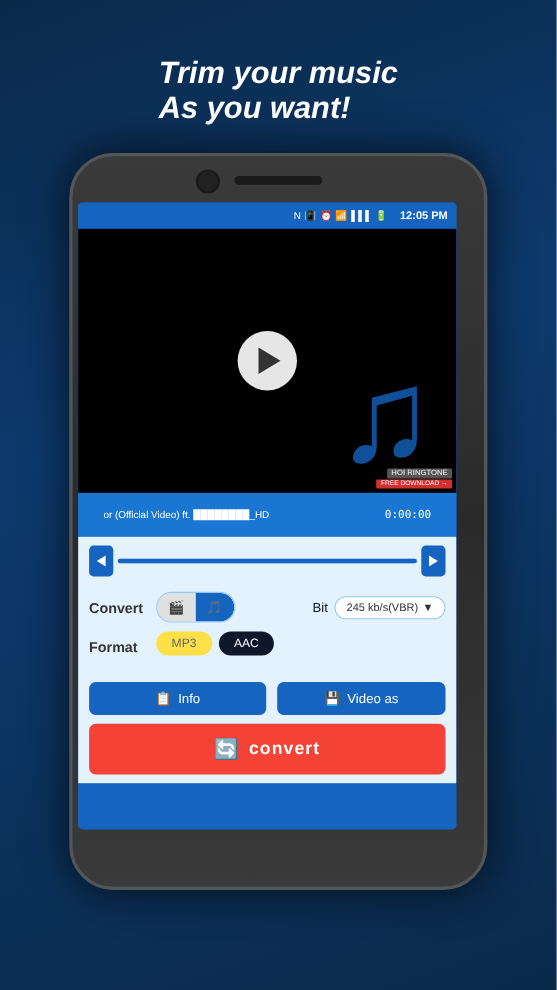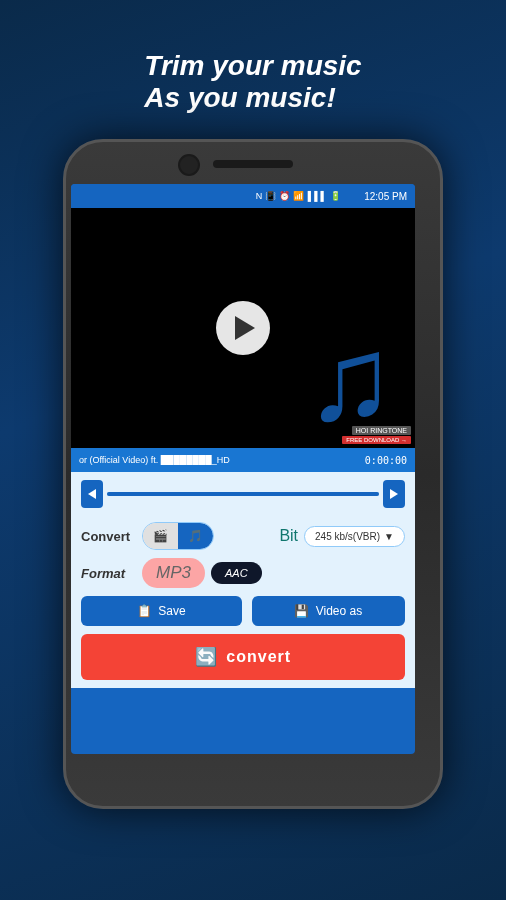--- a/index.html
+++ b/index.html
@@ -111,22 +111,22 @@
     }
 
     .status-icon {
       color: white;
       font-size: 9px;
     }
 
     .status-time {
       color: white;
       font-size: 10px;
-      font-weight: normal;
-      margin-left: 20px;
+      font-weight: bold;
+      margin-left: 8px;
     }
 
     
     .music-thumb {
       width: 100%;
       height: 240px;
       background: #000;
       position: relative;
       display: flex;
       align-items: center;
@@ -189,26 +189,26 @@
       color: white;
       font-size: 6px;
       padding: 1px 4px;
       border-radius: 1px;
       margin-top: 1px;
     }
 
     
     .now-playing {
       width: 100%;
-      height: 24px;
+      height: 40px;
       background: #1976d2;
       display: flex;
       align-items: center;
       justify-content: flex-end;
-      padding: 0 8px;
+      padding: 0 23px;
     }
 
     .track-name {
       color: white;
       font-size: 9px;
       flex: 1;
       overflow: hidden;
       white-space: nowrap;
       text-overflow: ellipsis;
     }
@@ -355,60 +355,59 @@
       color: white;
       font-size: 12px;
     }
 
     .type-icon-dark {
       color: #666;
       font-size: 12px;
     }
 
     .bit-label {
-      color: #0f766e;
-      font-size: 16px;
+      color: #0f172a;
+      font-size: 12px;
       margin-left: auto;
       white-space: nowrap;
     }
 
     .bit-select {
       background: white;
       border: 1px solid #90caf9;
       border-radius: 15px;
       padding: 4px 10px;
       font-size: 10px;
       color: #333;
       cursor: pointer;
       display: flex;
       align-items: center;
       gap: 4px;
     }
 
     .format-row {
       display: flex;
-      align-items: center;
+      align-items: flex-end;
       gap: 6px;
-      margin-bottom: 8px;
-      font-style: italic;
+      margin-bottom: 24px;
     }
 
     .format-label {
       color: #333;
       font-size: 13px;
       font-weight: bold;
       width: 55px;
     }
 
     .format-btn-mp3 {
-      background: #fca5a5;
+      background: #fde047;
       color: #666;
       border-radius: 15px;
       padding: 5px 14px;
-      font-size: 17px;
+      font-size: 11px;
       cursor: pointer;
     }
 
     .format-btn-aac {
       background: #0f172a;
       color: white;
       border-radius: 15px;
       padding: 5px 14px;
       font-size: 11px;
       cursor: pointer;
@@ -469,21 +468,21 @@
 
     .convert-icon {
       font-size: 18px;
     }
   </style>
 </head>
 <body>
 
 <div class="tagline">
   <span class="tagline-line1">Trim your music</span>
-  <span class="tagline-line2">As you music!</span>
+  <span class="tagline-line2">As you want!</span>
 </div>
 
 <div class="phone-wrapper">
   <div class="phone-shell"></div>
 
   <div class="phone-screen">
 
     <div class="status-bar">
       <div class="status-icons">
         <span class="status-icon">N</span>
@@ -548,21 +547,21 @@
 
       <div class="format-row">
         <span class="format-label">Format</span>
         <div class="format-btn-mp3">MP3</div>
         <div class="format-btn-aac">AAC</div>
       </div>
 
       <div class="action-row">
         <div class="info-btn">
           <span>📋</span>
-          <span>Save</span>
+          <span>Info</span>
         </div>
         <div class="save-btn">
           <span>💾</span>
           <span>Video as</span>
         </div>
       </div>
 
       <div class="convert-big-btn">
         <span class="convert-icon">🔄</span>
         <span>convert</span>

